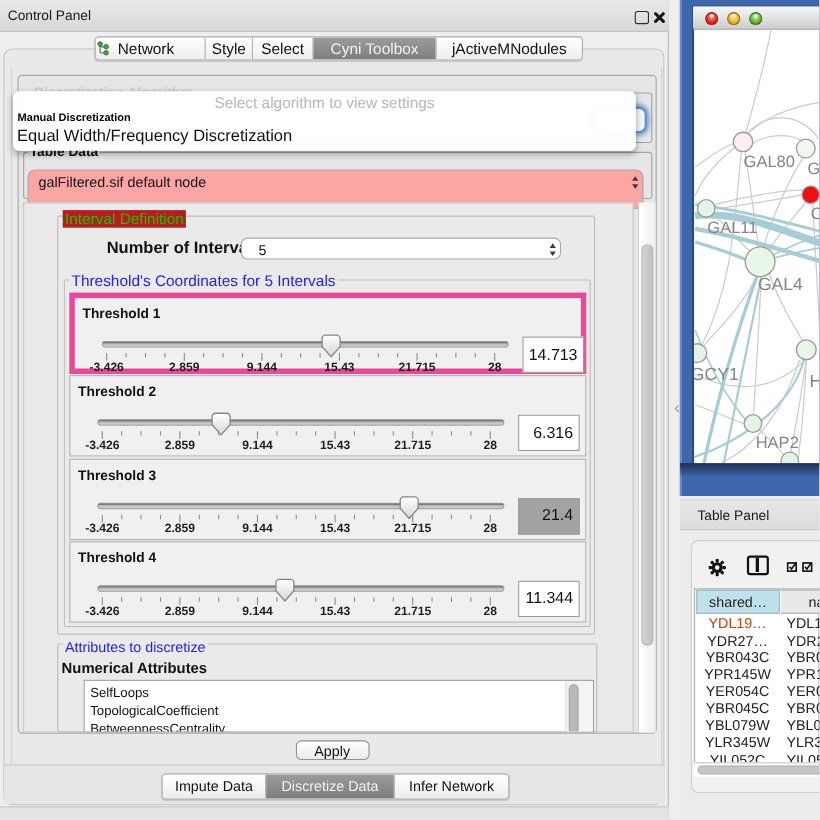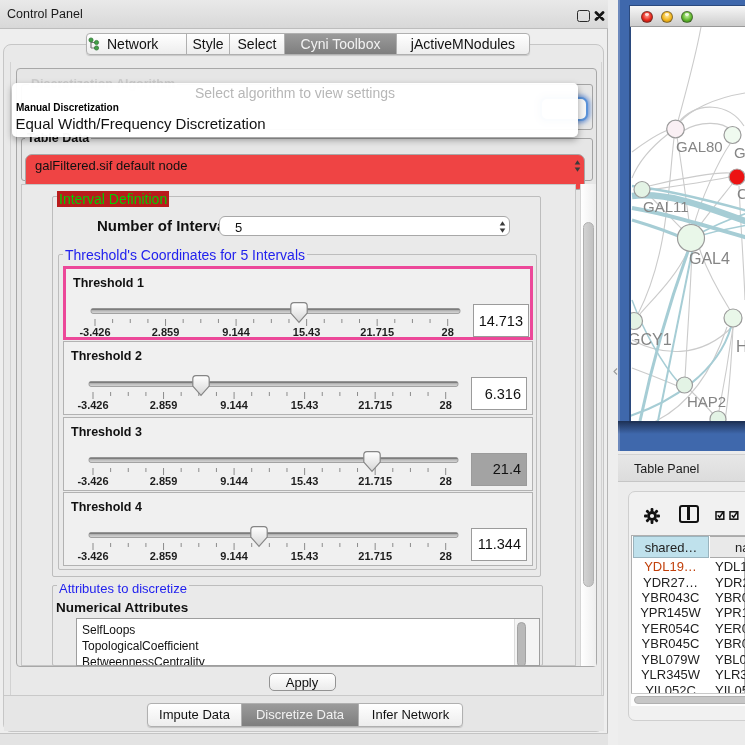--- a/index.html
+++ b/index.html
@@ -24,21 +24,21 @@
   <div class="abs" style="left:16px;top:68px;width:581px;height:599px;border:1px solid #a8a8a8;border-radius:4px;background:#e6e6e6;box-sizing:border-box;"></div>
 
   
   <div class="abs" style="left:21px;top:84px;width:572px;height:46px;border:1px solid #a3a3a3;border-radius:3px;box-sizing:border-box;"></div>
   <div class="abs" style="left:540px;top:97px;width:48px;height:24px;background:#f6f6f6;border:2.5px solid #5a92d8;border-radius:7px;box-shadow:0 0 4px 2px rgba(80,130,210,0.75);box-sizing:border-box;"></div>
   <div class="abs" style="left:29px;top:77px;font-size:12.5px;font-weight:bold;color:#cdcdcd;background:#e6e6e6;padding:0 2px;">Discretization Algorithm</div>
 
   
   <div class="abs" style="left:21px;top:138px;width:572px;height:43px;border:1px solid #a3a3a3;border-radius:3px;box-sizing:border-box;"></div>
   <div class="abs" style="left:25px;top:131px;font-size:12.5px;font-weight:bold;color:#111;background:#e6e6e6;padding:0 2px;">Table Data</div>
-  <div class="abs" style="left:25px;top:154px;width:560px;height:36px;background:#ef4444;border:1px solid #a8a8a8;border-radius:7px;box-sizing:border-box;">
+  <div class="abs" style="left:25px;top:154px;width:560px;height:36px;background:#fca5a5;border:1px solid #a8a8a8;border-radius:7px;box-sizing:border-box;">
     <div class="abs" style="left:9px;top:0;height:21px;line-height:21px;font-size:13px;color:#111;">galFiltered.sif default node</div>
     <svg width="9" height="14" style="position:absolute;left:546.5px;top:3.5px">
         <path d="M4.5,1.2 L7.3,5.4 H1.7 Z" fill="#3a3a3a"></path>
         <path d="M4.5,12.8 L1.7,8.6 H7.3 Z" fill="#3a3a3a"></path>
       </svg>
   </div>
 
   
   <div class="abs" style="left:21px;top:184px;width:555px;height:482px;background:#eaeaea;border:1px solid #c6c6c6;box-sizing:border-box;"></div>
 
@@ -64,21 +64,21 @@
         <linearGradient id="trk" x1="0" y1="0" x2="0" y2="1">
           <stop offset="0" stop-color="#a2a2a2"></stop>
           <stop offset="1" stop-color="#d9d9d9"></stop>
         </linearGradient>
         <linearGradient id="thg" x1="0" y1="0" x2="0" y2="1">
           <stop offset="0" stop-color="#ffffff"></stop>
           <stop offset="1" stop-color="#d6d6d6"></stop>
         </linearGradient>
       </defs>
     </svg>
-  <div style="position:absolute;left:63px;top:266.0px;width:470px;height:74px;background:#f0f0f0;border:3px solid #ec4899;box-sizing:border-box">
+  <div style="position:absolute;left:63px;top:266.0px;width:470px;height:74px;background:#f0f0f0;border:5px solid #ec4899;box-sizing:border-box">
       <div style="position:absolute;left:7px;top:7px;font-weight:bold;font-size:12.5px;color:#111">Threshold 1</div>
       <svg width="386" height="44" style="position:absolute;left:17px;top:28px">
         <rect x="8" y="11.5" width="369" height="5" rx="2" fill="url(#trk)" stroke="#909090" stroke-width="0.8"></rect>
         <rect x="8.5" y="11.8" width="368" height="1.3" fill="#7d7d7d"></rect>
         <path d="M12.00,22v7 M29.63,22v4 M47.27,22v4 M64.91,22v4 M82.54,22v7 M100.17,22v4 M117.81,22v4 M135.44,22v4 M153.08,22v7 M170.71,22v4 M188.35,22v4 M205.98,22v4 M223.62,22v7 M241.25,22v4 M258.89,22v4 M276.52,22v4 M294.16,22v7 M311.79,22v4 M329.43,22v4 M347.06,22v4 M364.70,22v7" stroke="#8c8c8c" stroke-width="1"></path>
         <path d="M207.8,8.9 a3.2,3.2 0 0 1 3.2,-3.2 h10 a3.2,3.2 0 0 1 3.2,3.2 v7.2 l-8.2,9.2 -8.2,-9.2 z" fill="url(#thg)" stroke="#858585" stroke-width="1.2"></path>
       </svg>
       <div style="position:absolute;left:-11.0px;top:57px;width:80px;text-align:center;font-size:11px;font-weight:bold;color:#1d1d1d">-3.426</div>
       <div style="position:absolute;left:59.5px;top:57px;width:80px;text-align:center;font-size:11px;font-weight:bold;color:#1d1d1d">2.859</div>
       <div style="position:absolute;left:130.1px;top:57px;width:80px;text-align:center;font-size:11px;font-weight:bold;color:#1d1d1d">9.144</div>

